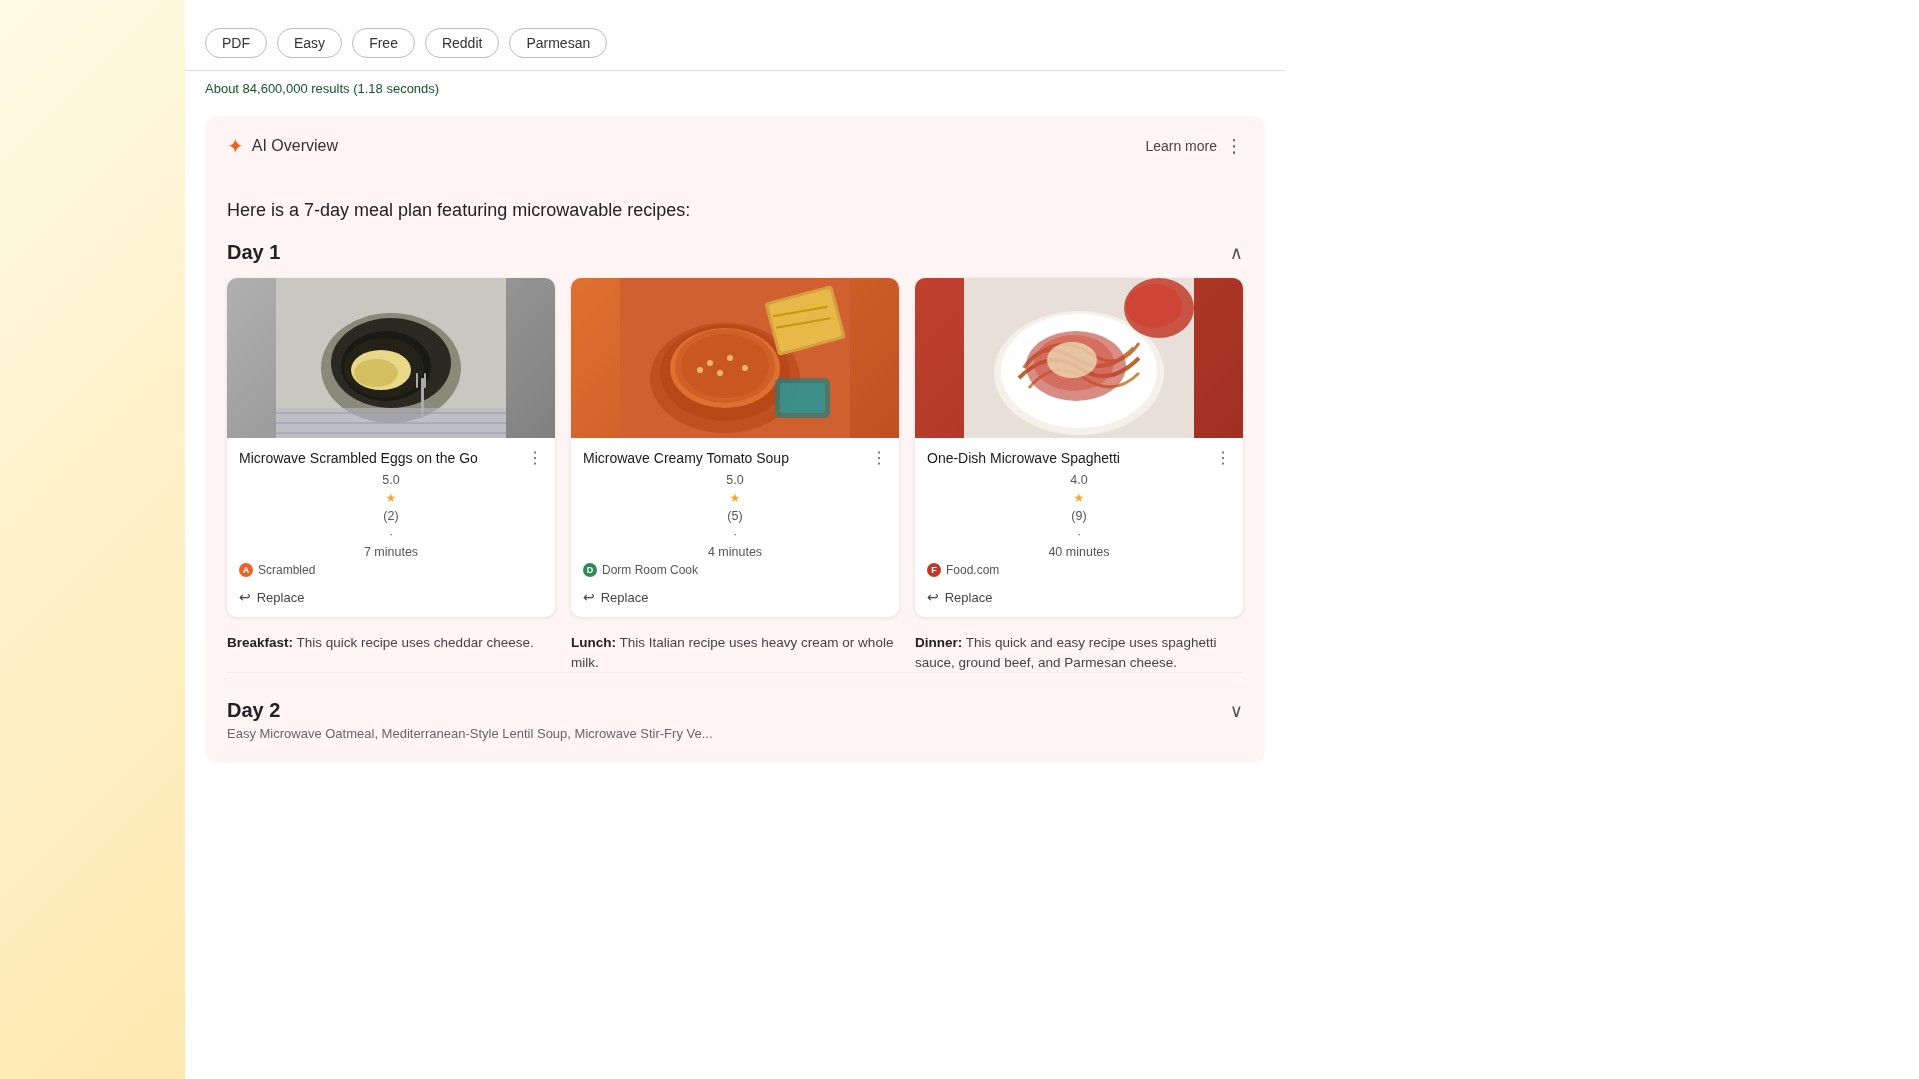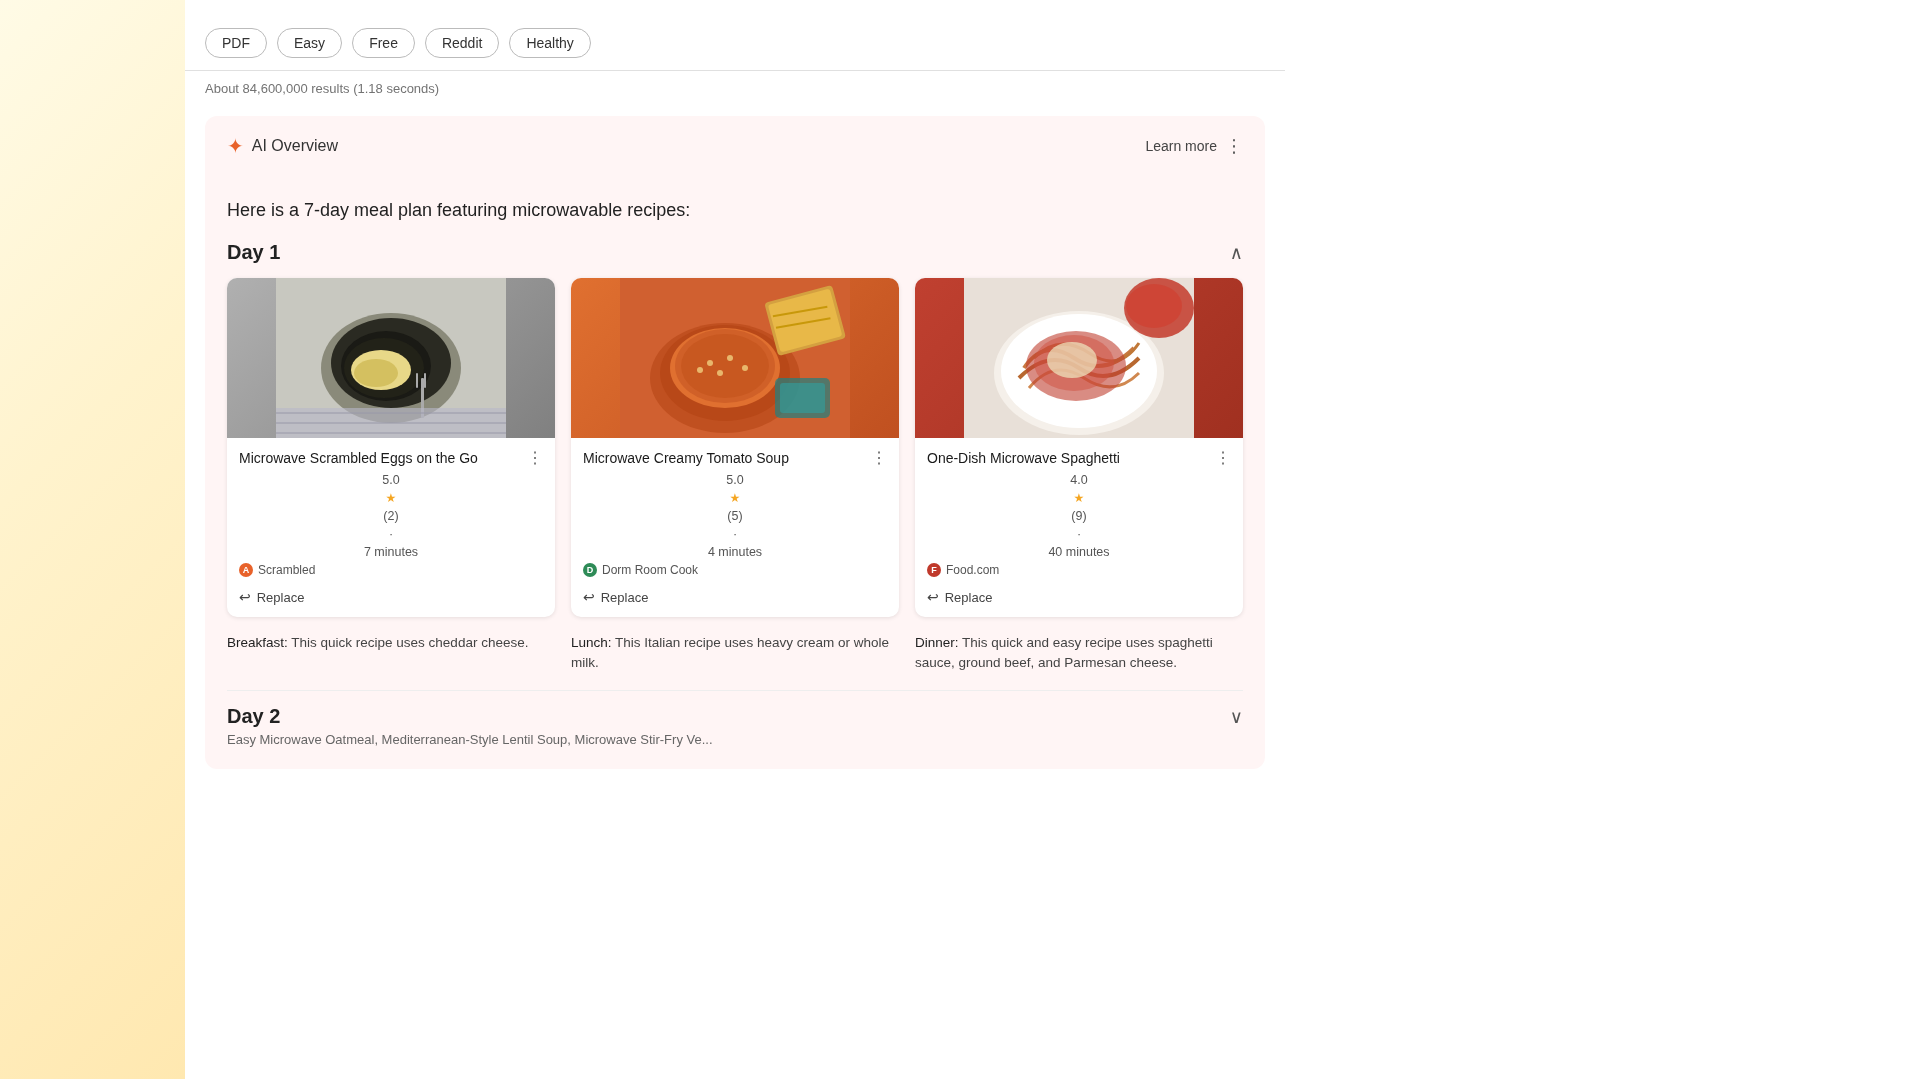--- a/index.html
+++ b/index.html
@@ -34,21 +34,21 @@
       border-radius: 20px;
       padding: 6px 16px;
       font-size: 14px;
       background: #fff;
       color: #333;
       cursor: pointer;
     }
     .results-count {
       padding: 10px 20px;
       font-size: 13px;
-      color: #737373;
+      color: #14532d;
     }
     .ai-overview-section {
       margin: 10px 20px 0 20px;
       background: #fff5f5;
       border-radius: 12px;
       padding: 18px 22px 22px 22px;
     }
     .ai-overview-header {
       display: flex;
       align-items: center;
@@ -216,27 +216,26 @@
       gap: 16px;
       font-size: 13.5px;
       color: #444;
       line-height: 1.45;
       margin-top: 4px;
     }
     .meal-desc {
       flex: 1;
     }
     .meal-label {
-      font-weight: 400;
+      font-weight: 700;
       color: #222;
     }
     .day2-section {
-      margin-top: 18px;
       border-top: 1px solid #eee;
-      padding-top: 14px;
+      padding-top: 26px;
     }
     .day2-header {
       display: flex;
       align-items: center;
       justify-content: space-between;
       margin-bottom: 4px;
     }
     .day2-title {
       font-size: 20px;
       font-weight: 700;
@@ -272,21 +271,21 @@
 
 <div class="left-sidebar"></div>
 
 <div class="main-content">
 
   <div class="filter-bar">
     <button class="filter-chip">PDF</button>
     <button class="filter-chip">Easy</button>
     <button class="filter-chip">Free</button>
     <button class="filter-chip">Reddit</button>
-    <button class="filter-chip">Healthy</button>
+    <button class="filter-chip">Parmesan</button>
   </div>
 
   <div class="results-count">
     <span>About 84,600,000 results (1.18 seconds)</span>
   </div>
 
   <div class="ai-overview-section">
 
     <div class="ai-overview-header">
       <div class="ai-overview-title">

